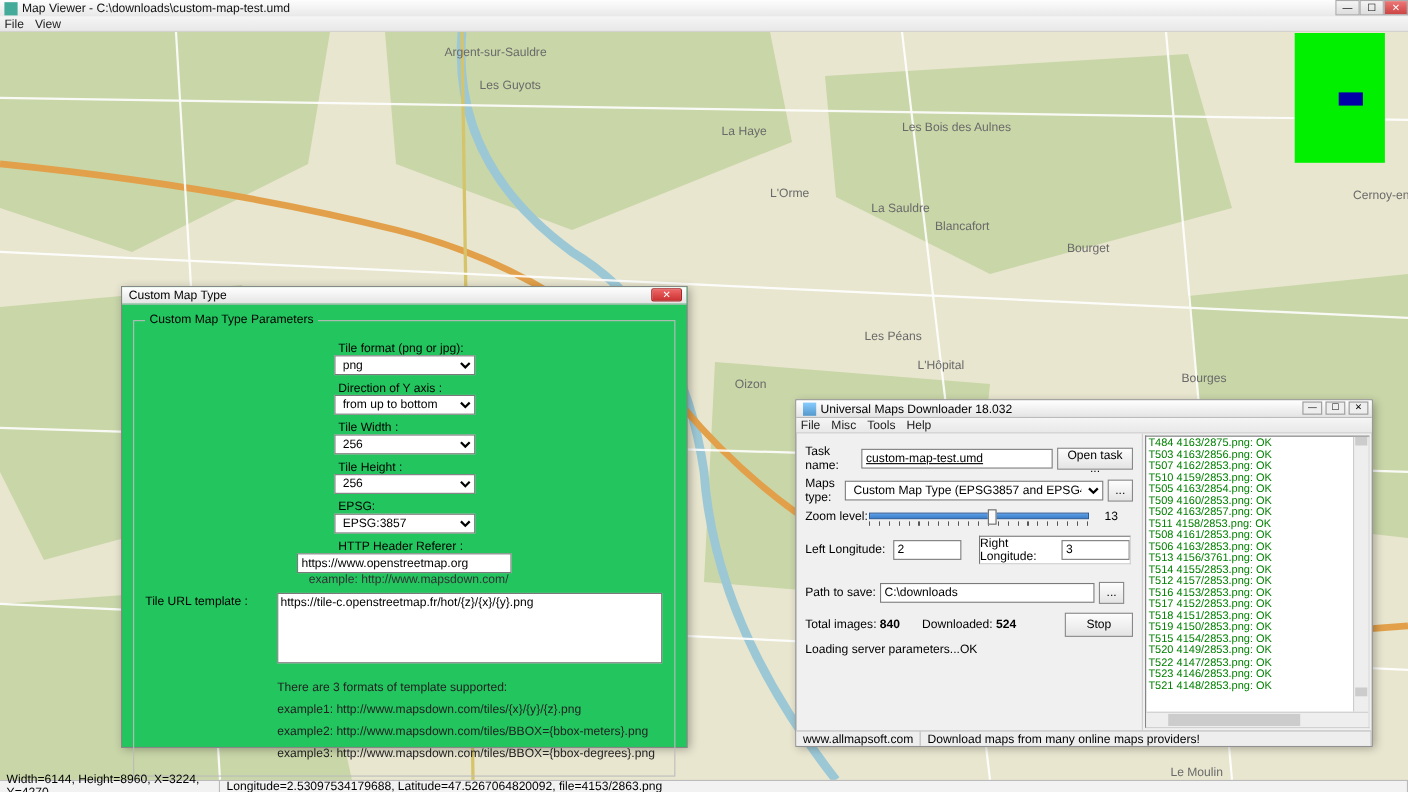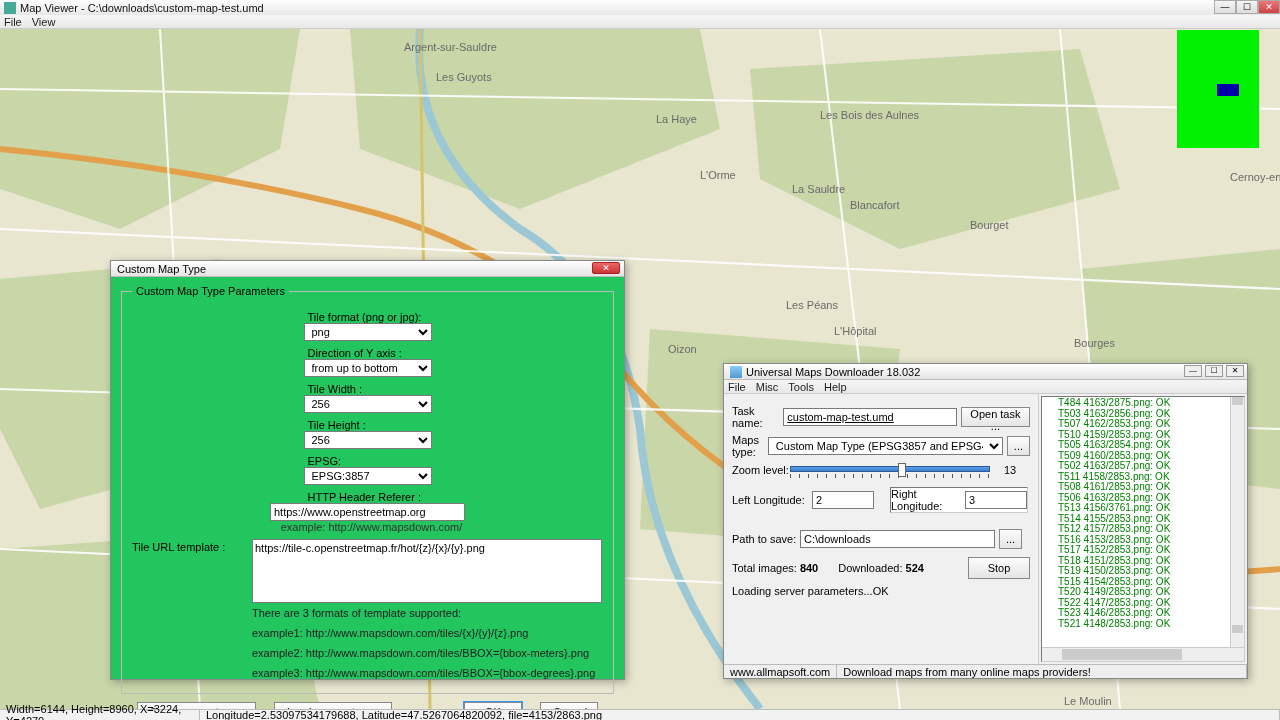--- a/index.html
+++ b/index.html
@@ -33,38 +33,38 @@
 .dlg1 legend { padding:0 4px; }
 .dlg1 .row { display:flex; align-items:center; margin:6px 0;flex-direction:column; }
 .dlg1 .row label { width:120px; }
 .dlg1 select, .dlg1 input[type=text] { height:18px; border:1px solid #7a7a7a; background:#fff; padding:0 3px; font-size:11px; }
 .dlg1 select { width:128px; }
 .dlg1 .referer input { width:195px; }
 .dlg1 .referer .hint { margin-left:8px; color:#333; }
 .dlg1 textarea { width:350px; height:64px; border:1px solid #7a7a7a; font-size:11px; padding:2px; resize:none; }
 .dlg1 .tmpl-row { display:flex; align-items:flex-start; }
 .dlg1 .tmpl-row label { width:120px; padding-top:2px; }
-.dlg1 .notes { margin-left:120px; line-height:20px; color:#222; }
+.dlg1 .notes { margin-left:120px; margin-top:12px; line-height:20px; color:#222; }
 .dlg1 .btnrow { display:flex; gap:18px; padding:8px 16px 0; }
 .dlg1 button { height:20px; border:1px solid #888; background:linear-gradient(#fdfdfd,#e4e4e4); padding:0 12px; }
 .dlg1 .btnrow .spacer { flex:1; }
 .dlg1 button.ok { outline:1px solid #3399ff; width:58px; }
 .dlg1 button.cancel { width:58px; }
 
 
 .dlg2 { position:absolute; left:723px; top:363px; width:525px; height:316px; background:#f0f0f0; border:1px solid #888; box-shadow:2px 2px 8px rgba(0,0,0,.3); display:flex; flex-direction:column; }
 .dlg2 .tbar { height:16px; background:linear-gradient(#fff,#e4e4e4); display:flex; align-items:center; padding:0 6px; position:relative; border-bottom:1px solid #bbb; }
 .dlg2 .tbar .app-icon { width:12px; height:12px; background:linear-gradient(#8cf,#59c); margin-right:4px; }
 .dlg2 .tbar .wbtns { position:absolute; right:3px; top:1px; display:flex; gap:3px; }
 .dlg2 .tbar .wbtn { width:18px; height:12px; border:1px solid #999; background:#eee; font-size:8px; text-align:center; line-height:10px; }
 .dlg2 .menubar { height:14px; }
 .dlg2 .main { flex:1; display:flex; overflow:hidden; }
 .dlg2 .left { width:315px; padding:6px 8px; border-right:1px solid #ccc; }
 .dlg2 .right { flex:1; background:#fff; border:1px inset #ccc; margin:2px; overflow:hidden; position:relative; }
-.dlg2 .right .list { padding:1px 16px; overflow:hidden; }
+.dlg2 .right .list { padding:1px 2px; overflow:hidden; }
 .dlg2 .right .list div { color:#008000; white-space:nowrap; line-height:10.5px; font-size:10px; }
 .dlg2 .right .vscroll { position:absolute; right:0; top:0; bottom:14px; width:14px; background:#eee; border-left:1px solid #ccc; }
 .dlg2 .right .vscroll .thumb { position:absolute; left:1px; right:1px; top:0; height:8px; background:#ccc; }
 .dlg2 .right .vscroll .thumb2 { position:absolute; left:1px; right:1px; bottom:14px; height:8px; background:#ccc; }
 .dlg2 .right .hscroll { position:absolute; left:0; right:0; bottom:0; height:14px; background:#eee; border-top:1px solid #ccc; }
 .dlg2 .right .hscroll .thumb { position:absolute; top:1px; bottom:1px; left:20px; width:120px; background:#ccc; }
 .dlg2 .lrow { display:flex; align-items:center; margin:5px 0; }
 .dlg2 .lrow label { width:58px; }
 .dlg2 select, .dlg2 input[type=text] { height:18px; border:1px solid #7a7a7a; background:#fff; padding:0 3px; font-size:11px; }
 .dlg2 .task input { width:195px;text-decoration:underline; }

